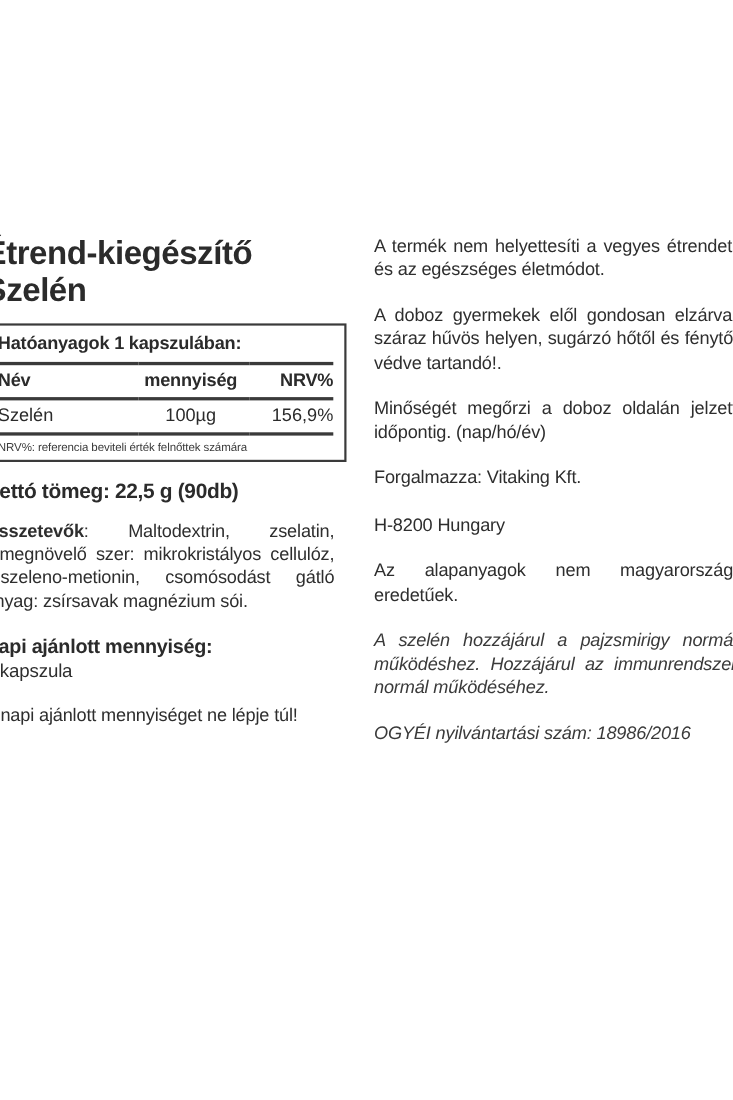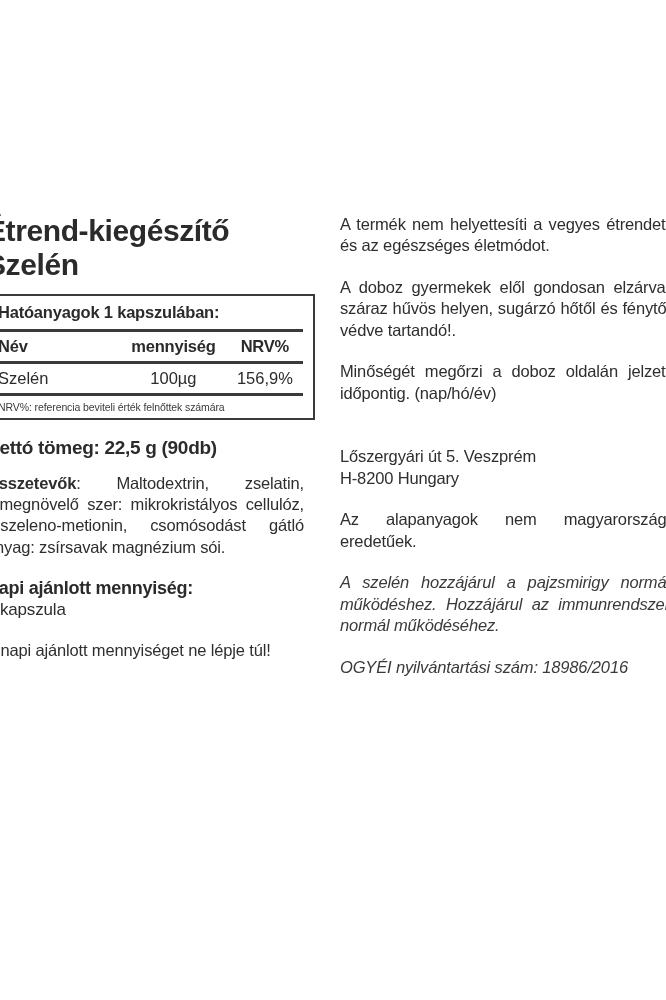--- a/index.html
+++ b/index.html
@@ -89,21 +89,21 @@
     border-bottom: 3px solid #3a3a3a;
     font-weight: bold;
     letter-spacing: -0.2px;
   }
   table.nutrition tbody td {
     border-bottom: 3px solid #3a3a3a;
     font-weight: normal;
   }
   .c-name  { text-align: left;  width: 42%; }
   .c-amt   { text-align: center; width: 33%; padding-right: 6px !important; }
-  .c-nrv   { text-align: center; width: 25%; }
+  .c-nrv   { text-align: right; width: 25%; }
   .nutri-foot {
     font-size: 10.5px;
     padding-top: 5px;
     color: #3b3b3b;
     letter-spacing: -0.1px;
   }
 
   
   .net-weight {
     font-size: 19px;
@@ -210,22 +210,22 @@
 
     <div class="col-right">
 
       <p class="rpara">A termék nem helyettesíti a vegyes étrendet, és az egészséges életmódot.</p>
 
       <p class="rpara">A doboz gyermekek elől gondosan elzárva, száraz hűvös helyen, sugárzó hőtől és fénytől védve tartandó!.</p>
 
       <p class="rpara">Minőségét megőrzi a doboz oldalán jelzett időpontig. (nap/hó/év)</p>
 
       <p class="rpara addr no-justify">
+        <span>Forgalmazza: Vitaking Kft.</span><br>
         <br>
-        <span>Lőszergyári út 5. Veszprém</span><br>
         <span>H-8200 Hungary</span>
       </p>
 
       <p class="rpara">Az alapanyagok nem magyarországi eredetűek.</p>
 
       <p class="rpara italic">A szelén hozzájárul a pajzsmirigy normál működéshez. Hozzájárul az immunrendszer normál működéséhez.</p>
 
       <p class="rpara italic last no-justify">OGYÉI nyilvántartási szám: 18986/2016</p>
     </div>
 

